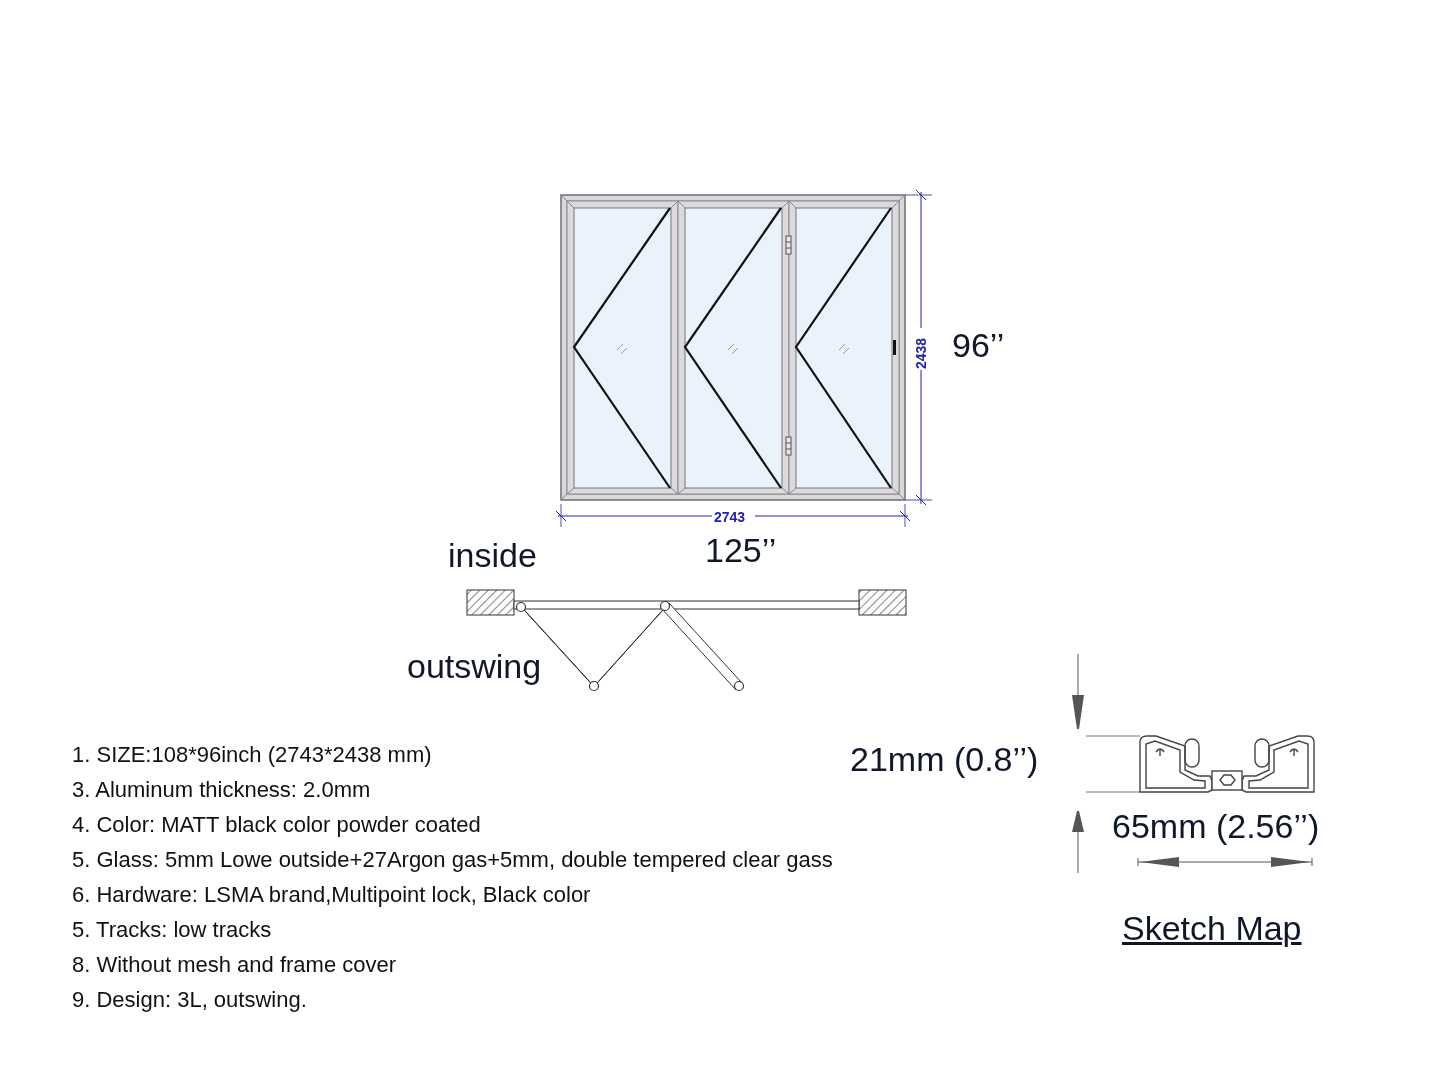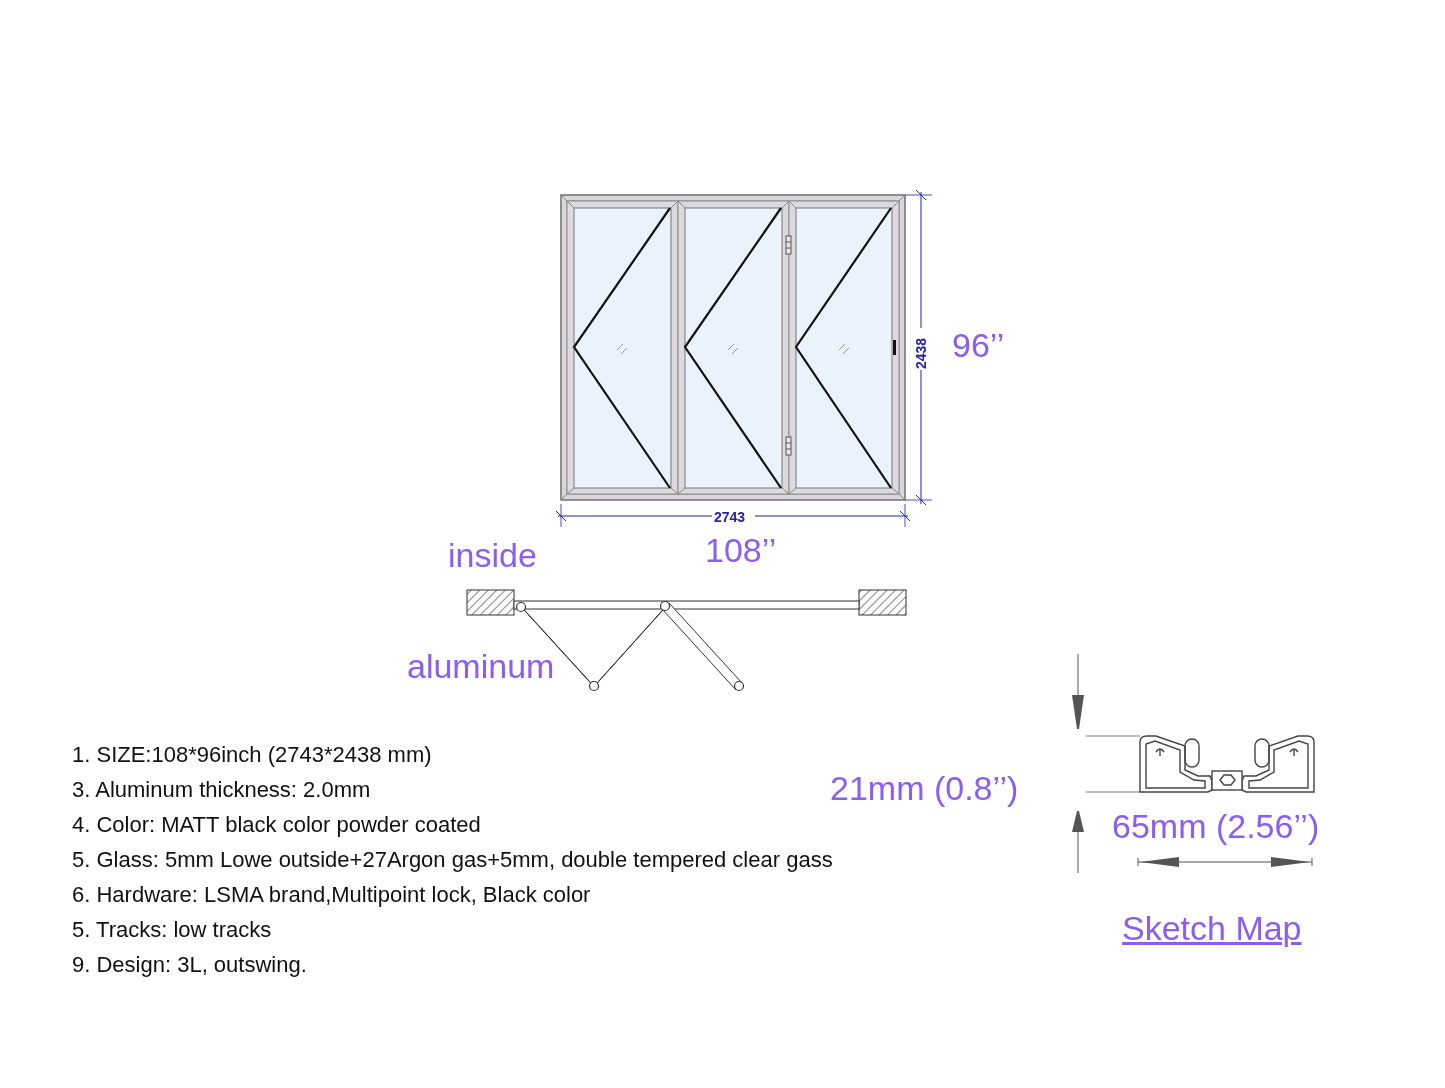--- a/index.html
+++ b/index.html
@@ -1,19 +1,19 @@
 <!DOCTYPE html>
 <html><head>
 <meta charset="utf-8">
 <style>
   html, body { margin: 0; padding: 0; background: #ffffff; }
   body { width: 1445px; height: 1088px; position: relative; overflow: hidden;
          font-family: "Liberation Sans", "DejaVu Sans", sans-serif; color: #111; }
   svg.canvas { position: absolute; left: 0; top: 0; }
-  .lbl { position: absolute; white-space: nowrap; color: #8b5cf6; line-height: 1; }
+  .lbl { position: absolute; white-space: nowrap; color: #0f172a; line-height: 1; }
   .big { font-size: 34px; }
   .specs { position: absolute; left: 72px; top: 737px; margin: 0; padding: 0; list-style: none; }
   .specs li { font-size: 22px; line-height: 35px; height: 35px; white-space: nowrap; color: #111; }
   .dimtxt { font-family: "Liberation Sans", sans-serif; font-weight: bold; font-size: 14px; fill: #2222aa; }
 </style>
 </head>
 <body>
 
 <svg class="canvas" width="1445" height="1088">
 
@@ -140,30 +140,31 @@
 
     <line x1="1138" y1="862" x2="1312" y2="862" stroke="#555" stroke-width="1"></line>
     <line x1="1138" y1="858" x2="1138" y2="866" stroke="#555" stroke-width="1"></line>
     <line x1="1312" y1="858" x2="1312" y2="866" stroke="#555" stroke-width="1"></line>
     <polygon points="1140,862 1179,857 1179,867" fill="#555"></polygon>
     <polygon points="1310,862 1271,857 1271,867" fill="#555"></polygon>
   </g>
 </svg>
 
 <div class="lbl big" style="left:952px; top:328px;">96’’</div>
-<div class="lbl big" style="left:705px; top:533px;">108’’</div>
+<div class="lbl big" style="left:705px; top:533px;">125’’</div>
 
 <div class="lbl big" style="left:448px; top:538px;">inside</div>
-<div class="lbl big" style="left:407px; top:649px;">aluminum</div>
+<div class="lbl big" style="left:407px; top:649px;">outswing</div>
 
-<div class="lbl big" style="left:830px; top:742px;margin-top:29px;">21mm (0.8’’)</div>
+<div class="lbl big" style="left:850px; top:742px;">21mm (0.8’’)</div>
 <div class="lbl big" style="left:1112px; top:809px;text-align:center;">65mm (2.56’’)</div>
 <div class="lbl big" style="left:1122px; top:911px;text-decoration:underline;">Sketch Map</div>
 
 <ul class="specs">
   <li>1. SIZE:108*96inch (2743*2438 mm)</li>
   <li>3. Aluminum thickness: 2.0mm</li>
   <li>4. Color: MATT black color powder coated</li>
   <li>5. Glass: 5mm Lowe outside+27Argon gas+5mm, double tempered clear gass</li>
   <li>6. Hardware: LSMA brand,Multipoint lock, Black color</li>
   <li>5. Tracks: low tracks</li>
+  <li>8. Without mesh and frame cover</li>
   <li>9. Design: 3L, outswing.</li>
 </ul>
 
 </body></html>

